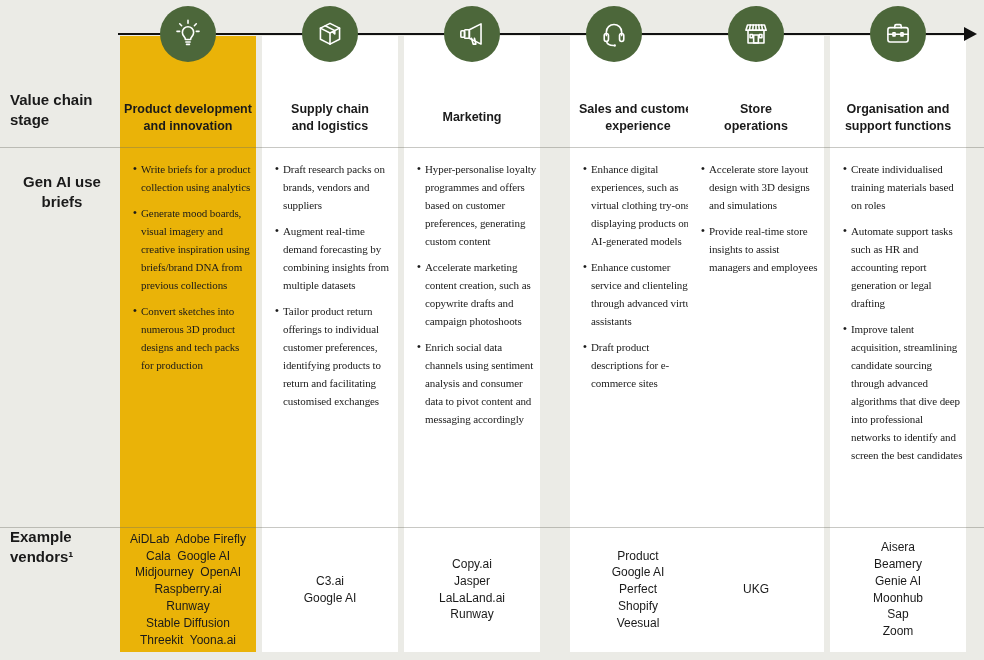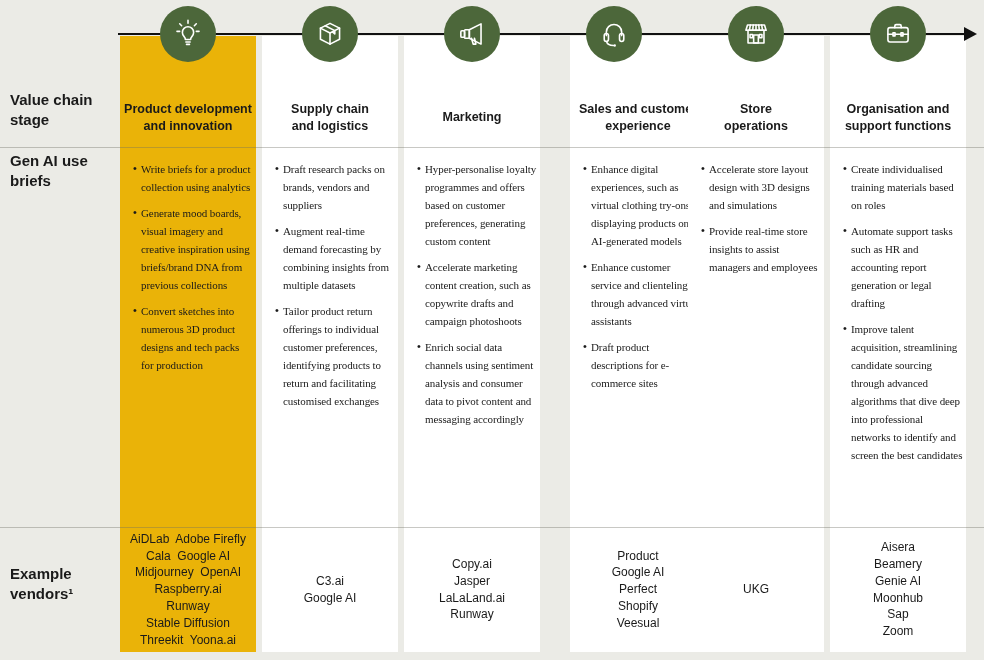--- a/index.html
+++ b/index.html
@@ -47,21 +47,21 @@
   .case-text { flex:1; font-size:11px; line-height:18px; letter-spacing:-0.1px;font-family:Liberation Serif, serif; }
   .card-vendors {
     height:125px; padding:4px 2px;
     display:flex; flex-direction:column; align-items:center; justify-content:center;
     text-align:center;
   }
   .vendor-line { font-size:12px; line-height:16.8px; white-space:pre-wrap; }
 
   
   .row-label { position:absolute; left:10px; width:104px; font-weight:bold; font-size:15px; line-height:20px; z-index:2; }
-  .rl0 { top:90px; } .rl1 { top:151px; } .rl2 { top:564px; }
+  .rl0 { top:90px; } .rl1 { top:172px;text-align:center; } .rl2 { top:527px; }
   .header-line { white-space:pre-wrap; }
 
   
   .divider { position:absolute; left:0; width:984px; height:1px; background:rgba(110,110,100,0.38); z-index:4; }
   .d0 { top:147px; } .d1 { top:527px; }
 </style>
 </head>
 <body>
 
 <div class="stage">

